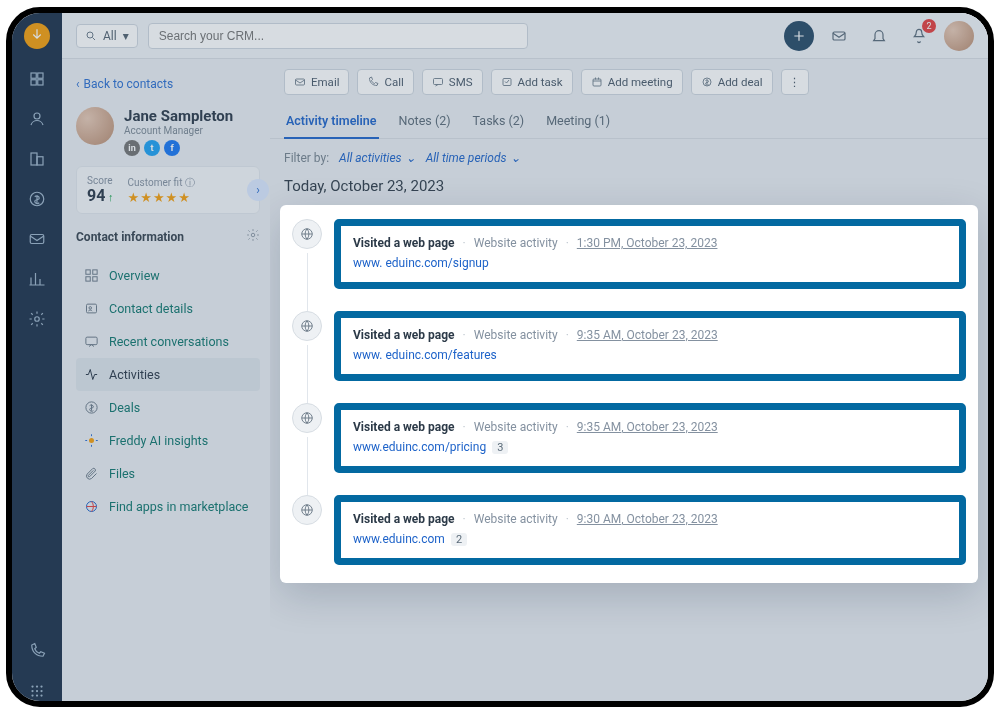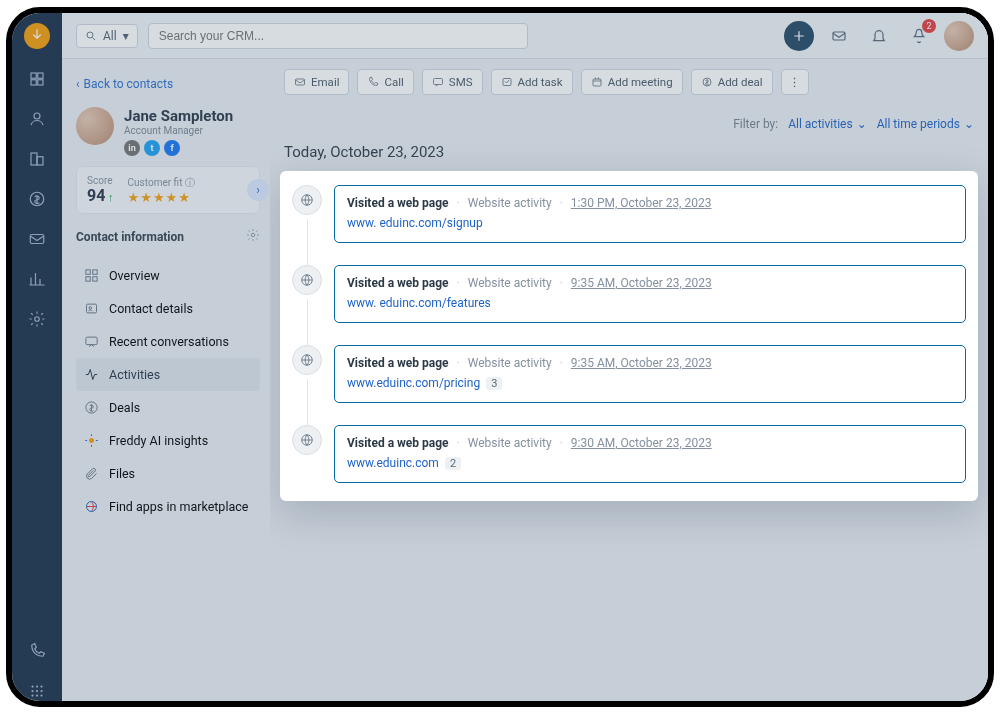--- a/index.html
+++ b/index.html
@@ -183,21 +183,21 @@
   .section-title {
     font-size: 12px; font-weight: 700; color:#35424f;
     display:flex; justify-content: space-between; align-items:center;
     margin-top: 4px;
   }
   .nav-list { display:flex; flex-direction:column; gap:0; margin-top: 4px;}
   .nav-item {
     display:flex; align-items:center; gap:10px;
     padding: 9px 8px;
     border-radius: 4px;
-    color: #000000;
+    color: #0f766e;
     font-size: 12.5px;
   }
   .nav-item.active {
     background: #dde4eb;
     color: #2a3848;
   }
   .nav-item svg { width:15px; height:15px; fill:none; stroke:#6b7a89; stroke-width:1.6;}
   .nav-item.active svg { stroke:#2a3848;}
 
   .content {
@@ -234,23 +234,23 @@
   }
   .tab.active { color:#1e63c9; font-weight:600;}
   .tab.active::after {
     content:""; position:absolute; left:0; right:0; bottom:-1px;
     height:2px; background:#1e63c9;
   }
 
   .filterrow {
     display:flex; align-items:center; gap:10px;
     padding: 12px 14px 4px;
-    font-size:12px; color:#76838f;justify-content:flex-end;
-  }
-  .filt-link { color:#1e63c9; display:flex; align-items:center; gap:4px;}
+    font-size:12px; color:#76838f;
+  }
+  .filt-link { color:#1e63c9; display:flex; align-items:center; gap:4px;font-style:italic;}
 
   .today-heading {
     font-size: 15px; font-weight: 400; color:#2f3c49;
     padding: 8px 14px 10px;
   }
 
   .highlight-wrap {
     position: relative;
     z-index: 30; 
     margin: 0 10px 14px 10px;
@@ -277,21 +277,21 @@
     border-radius: 50%;
     background:#eef1f4;
     border:1px solid #d7dde3;
     display:flex; align-items:center; justify-content:center;
     flex-shrink:0;
     z-index:1;
   }
   .tl-icon svg { width:14px; height:14px; fill:none; stroke:#5b6b79; stroke-width:1.4;}
   .tl-card {
     flex:1;
-    border:1px solid #0369a1;
+    border:7px solid #0369a1;
     border-radius:5px;
     padding: 10px 12px 12px;
     background:#fff;
   }
   .tl-meta { display:flex; flex-wrap:wrap; gap:8px; align-items:center; font-size:12px;}
   .tl-title { font-weight:700; color:#2c3a48;}
   .tl-sep { color:#c1c9d1;}
   .tl-type { color:#8491a0;}
   .tl-time { color:#8491a0;text-decoration:underline;}
   .tl-link { color:#1e63c9; font-size:12px; margin-top:6px; display:flex; align-items:center; gap:6px;}
@@ -557,20 +557,26 @@
             <div class="abtn">
                 <svg viewBox="0 0 24 24">
                   <circle cx="12" cy="12" r="8"></circle>
                   <path d="M12 7v10M9 9c2-2 6-1 6 2s-6 1-6 4 4 4 6 2"></path>
                 </svg>
                 <span>Add deal</span>
               </div>
             <div class="abtn kebab">⋮</div>
           </div>
 
+          <div class="tabsrow">
+            <div class="tab active">Activity timeline</div>
+            <div class="tab">Notes (2)</div>
+            <div class="tab">Tasks (2)</div>
+            <div class="tab">Meeting (1)</div>
+          </div>
 
           <div class="filterrow">
             <span>Filter by:</span>
             <span class="filt-link">
                 <span>All activities</span> 
                 <span>⌄</span>
               </span>
             <span class="filt-link">
                 <span>All time periods</span> 
                 <span>⌄</span>

